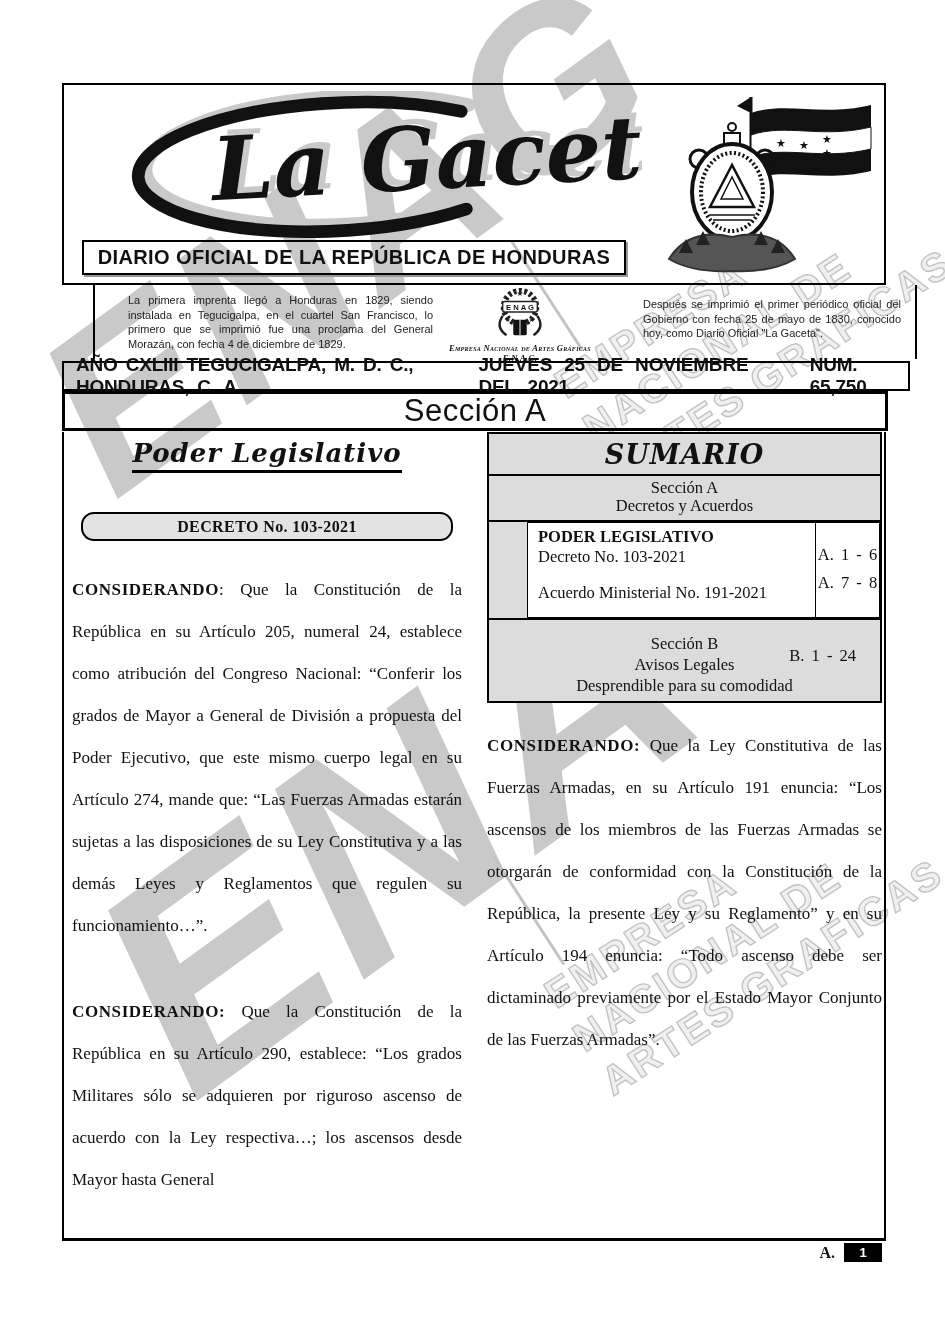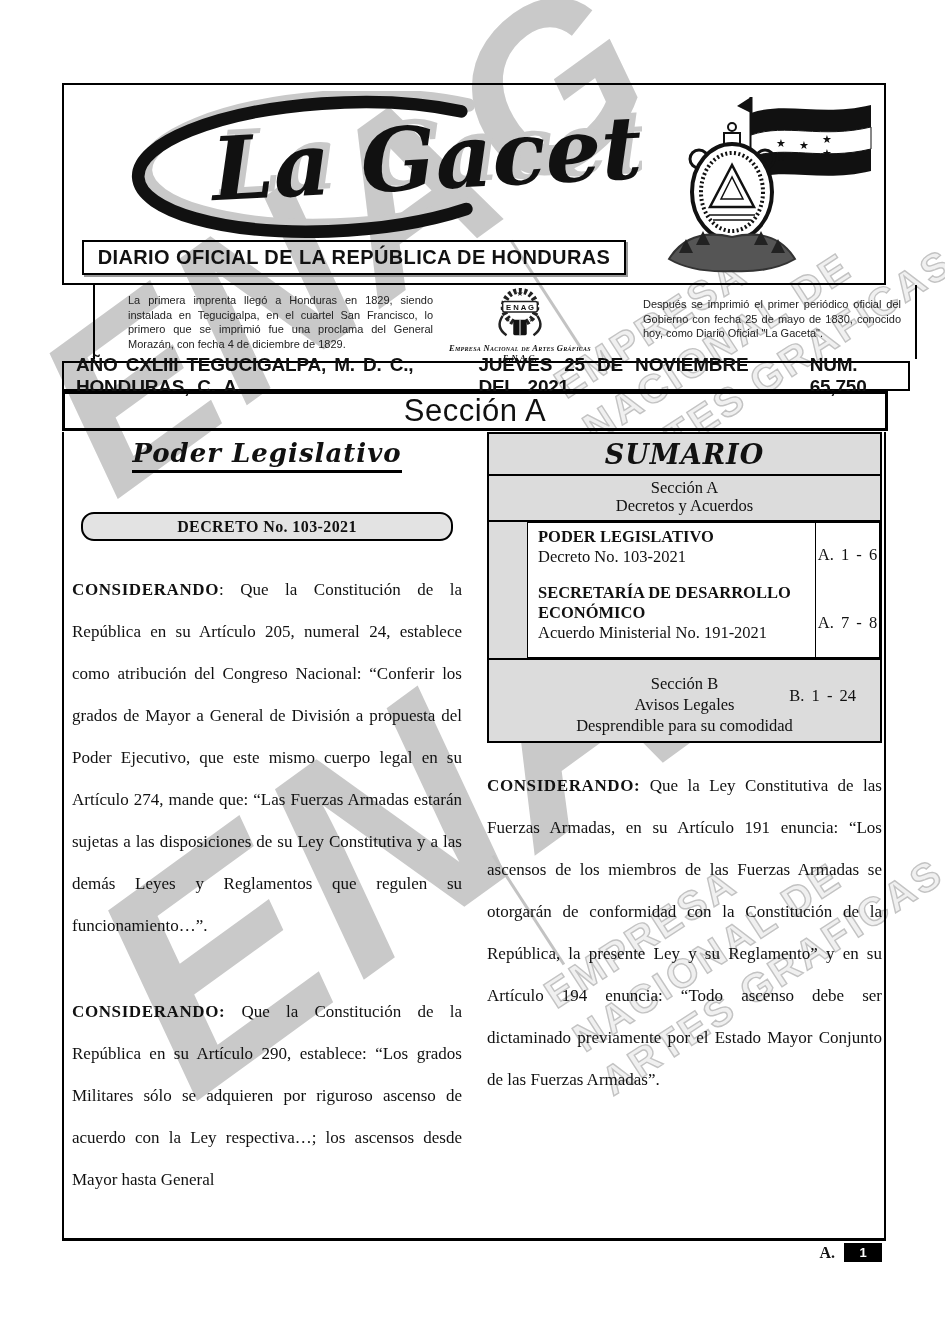--- a/index.html
+++ b/index.html
@@ -229,21 +229,20 @@
         <div>Decretos y Acuerdos</div>
       </div>
       <div class="sumario-entries">
         <div class="entries-inner">
           <div class="entry-cell">
             <div class="org">PODER LEGISLATIVO</div>
             <div>Decreto No. 103-2021</div>
           </div>
           <div class="pages-cell">A. 1 - 6</div>
           <div class="entry-cell second">
-            <div class="org">SECRETARÍA DE DESARROLLO ECONÓMICO</div>
             <div>Acuerdo Ministerial No. 191-2021</div>
           </div>
           <div class="pages-cell second">A. 7 - 8</div>
         </div>
       </div>
       <div class="sumario-secB">
         <div>Sección B</div>
         <div>Avisos Legales</div>
         <div>Desprendible para su comodidad</div>
         <div class="pages-b">B. 1 - 24</div>

